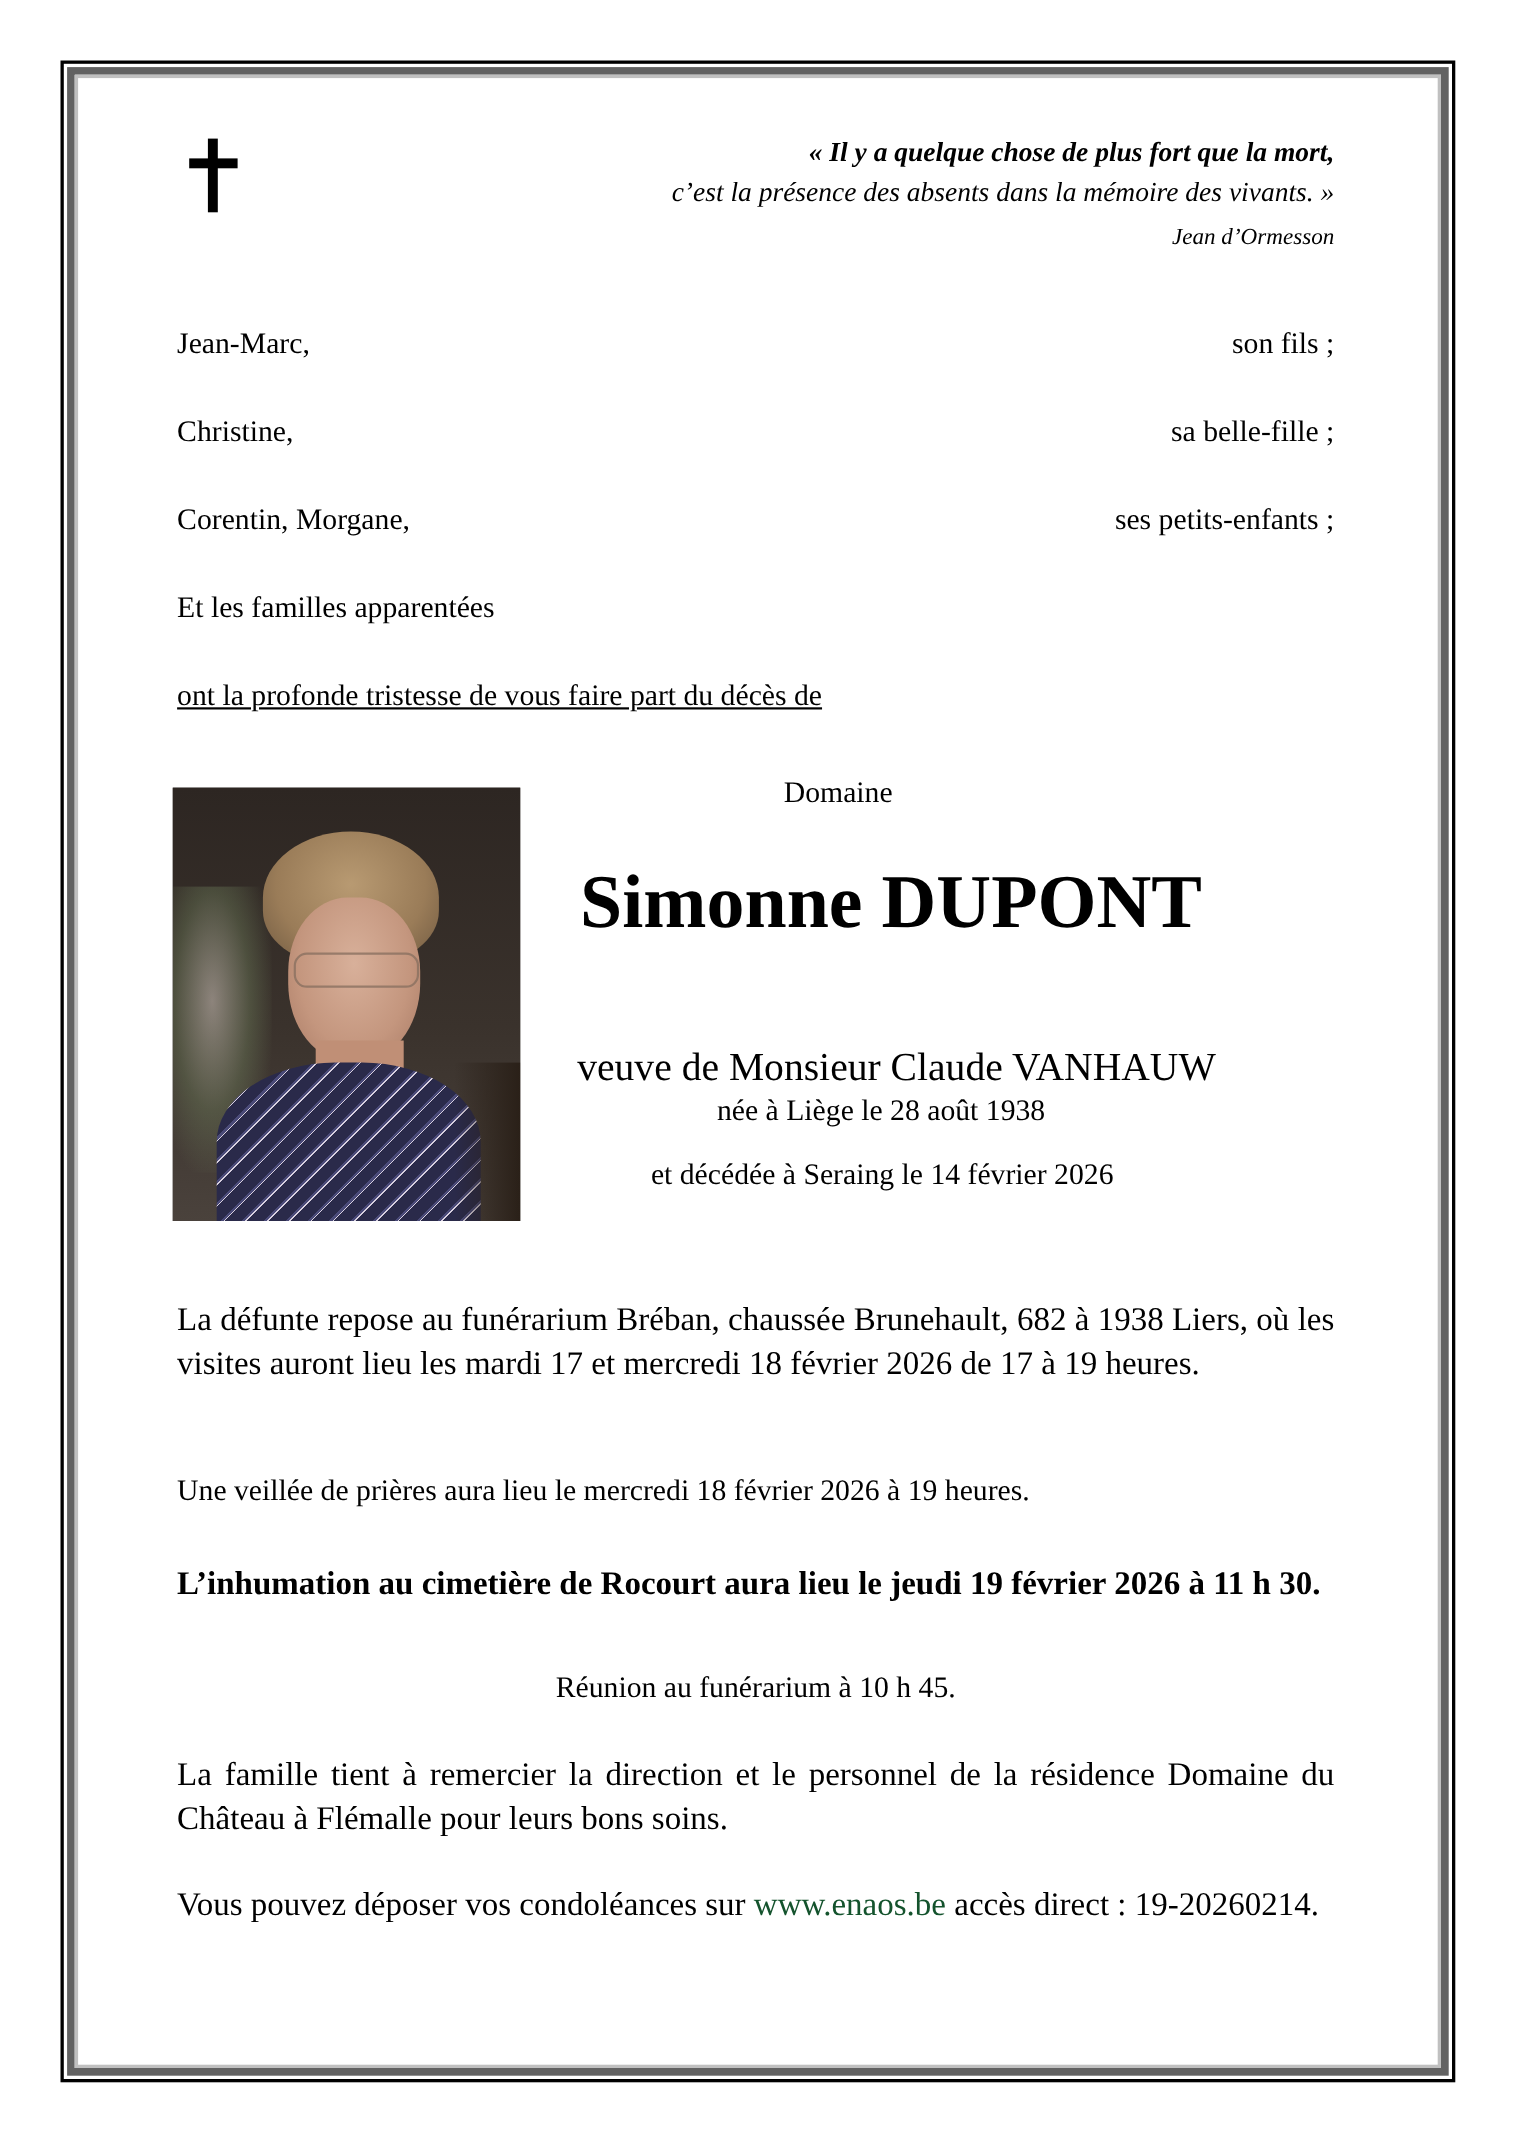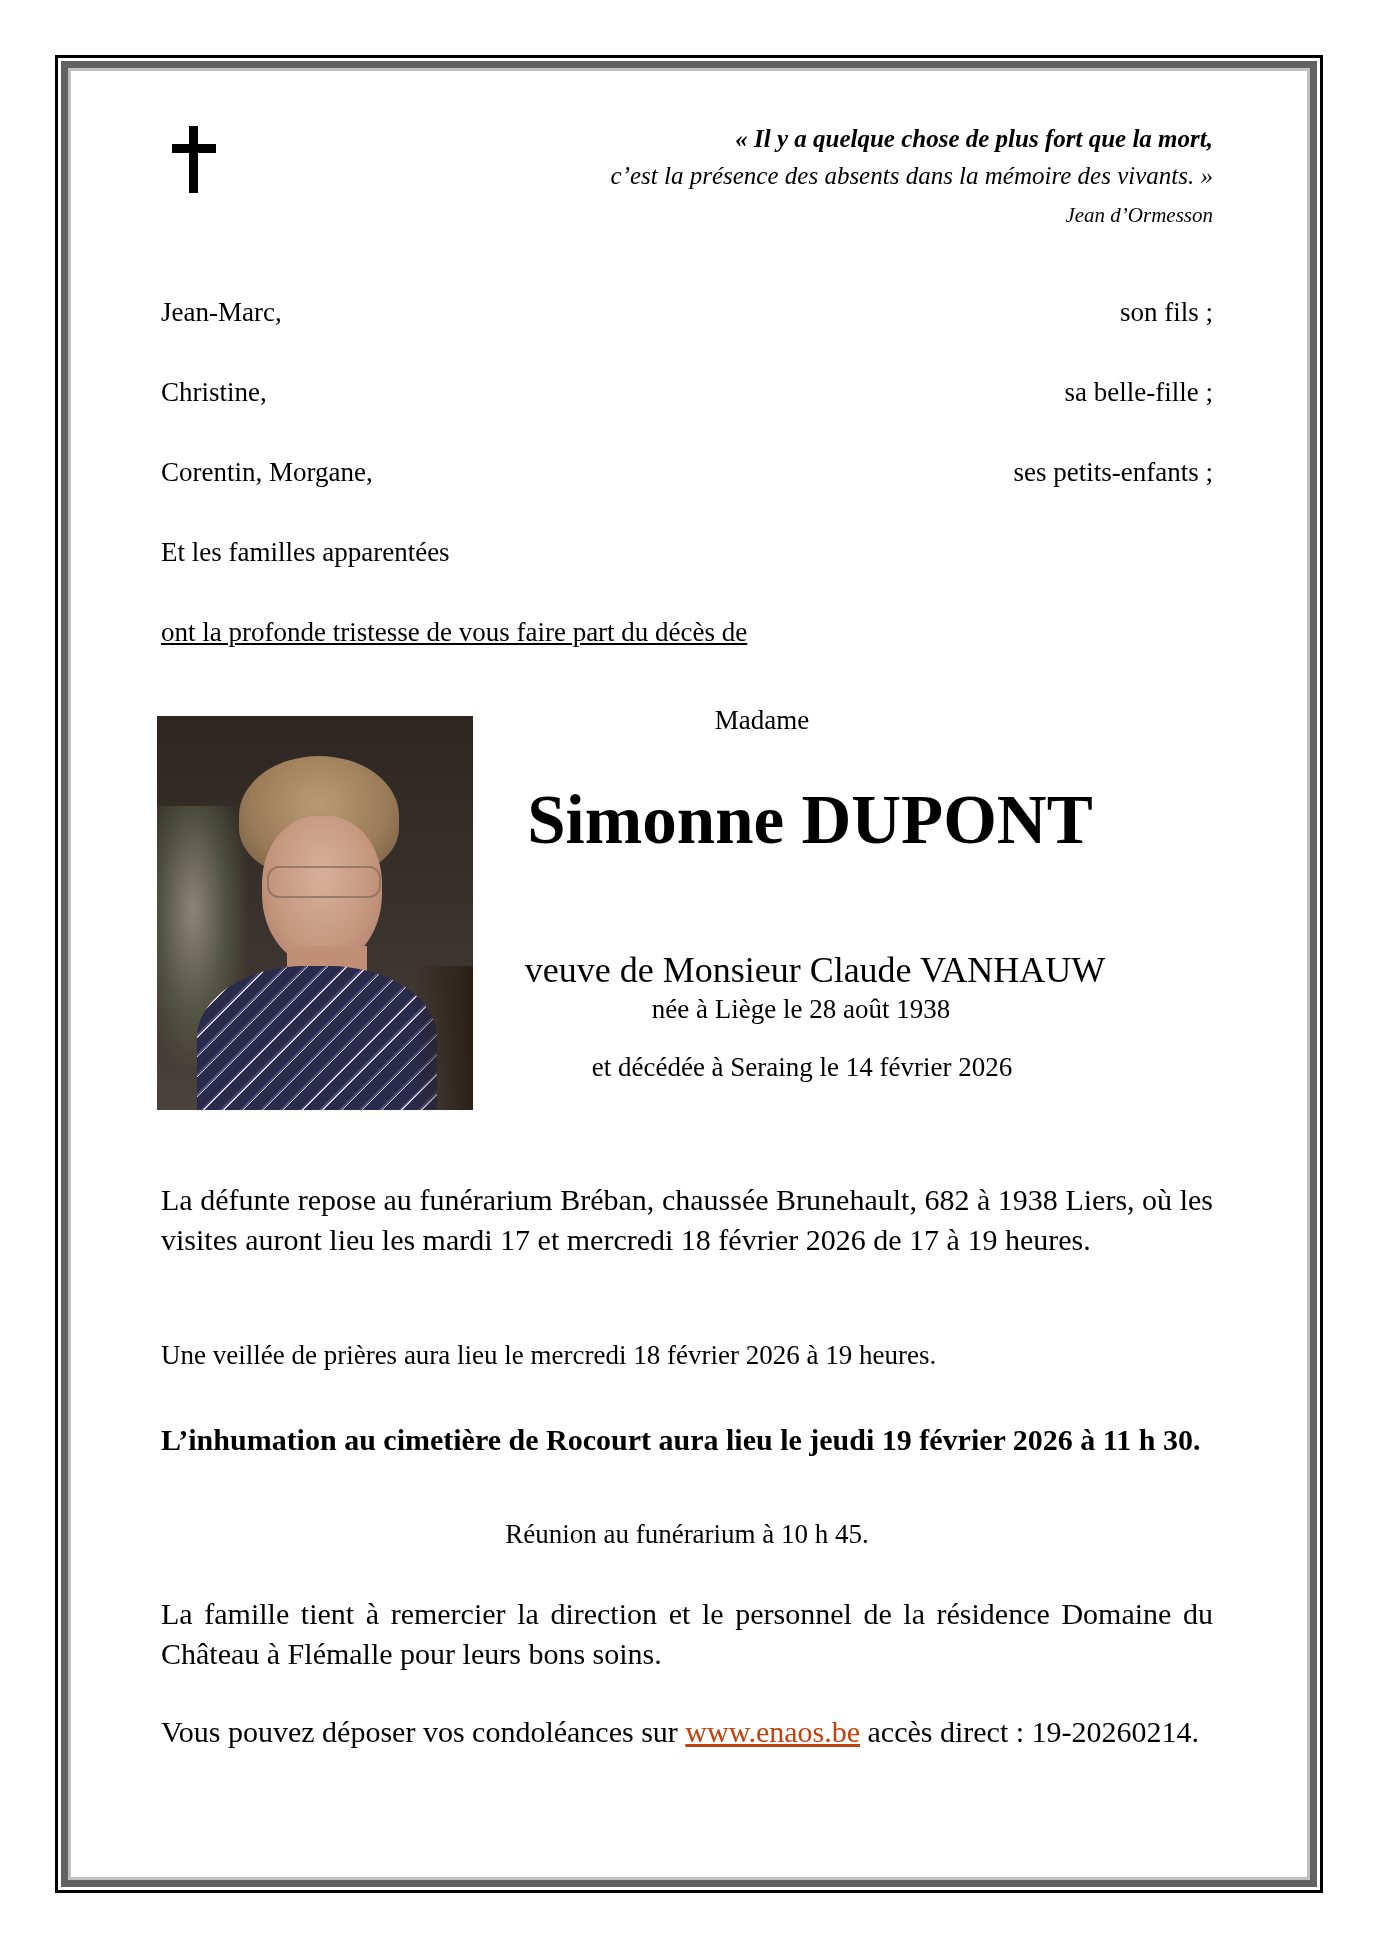--- a/index.html
+++ b/index.html
@@ -18,21 +18,21 @@
   .q { font-style:italic; font-size:25px; right:165px; }
   .q.author { font-size:21px;text-align:right; }
   .body { font-size:27px; }
   .left { left:161px; }
   .right { right:165px; text-align:right; }
   .center-col { text-align:center; }
   .name { font-weight:bold; font-size:69px; }
   .justify { position:absolute; left:161px; width:1052px; font-size:30px; line-height:40px; text-align:justify; }
   .justify .last { text-align-last:left; }
   .bold { font-weight:bold; }
-  a.link { color:#c2410c; text-decoration:underline; }
+  a.link { color:#14532d; }
   .photo { position:absolute; left:157px; top:716px; width:316px; height:394px; overflow:hidden;
            background:#2a2420; }
   .photo .bg1 { position:absolute; left:0; top:0; width:100%; height:100%;
                 background:linear-gradient(180deg,#2d2622 0%, #3a322c 55%, #4a423c 100%); }
   .photo .hair { position:absolute; left:82px; top:40px; width:160px; height:120px; border-radius:50% 50% 40% 40%;
                  background:radial-gradient(ellipse at 50% 40%, #b89a72 0%, #9a7c58 60%, #6e5840 100%); }
   .photo .face { position:absolute; left:105px; top:100px; width:120px; height:150px; border-radius:45% 45% 48% 48%;
                  background:radial-gradient(ellipse at 50% 40%, #d8b09a 0%, #c4967e 60%, #a87a64 100%); }
   .photo .glasses { position:absolute; left:110px; top:150px; width:110px; height:28px; border:2px solid #8a7060; border-radius:12px; opacity:.8; }
   .photo .neck { position:absolute; left:130px; top:230px; width:80px; height:70px; background:#c08f76; border-radius:0 0 40% 40%; }
@@ -75,21 +75,21 @@
   <div class="bg1"></div>
   <div class="blur-l"></div>
   <div class="hair"></div>
   <div class="face"></div>
   <div class="glasses"></div>
   <div class="neck"></div>
   <div class="blouse"></div>
   <div class="blur-r"></div>
 </div>
 
-<div class="ln body center-col" style="top:707px; left:662px; width:200px;">Madame</div>
+<div class="ln body center-col" style="top:707px; left:662px; width:200px;">Domaine</div>
 <div class="ln name center-col" style="top:786px; left:490px; width:640px;">Simonne DUPONT</div>
 <div class="ln body center-col" style="top:952px; left:470px; width:690px; font-size:36px;">veuve de Monsieur Claude VANHAUW</div>
 <div class="ln body center-col" style="top:996px; left:500px; width:602px;">née à Liège le 28 août 1938</div>
 <div class="ln body center-col" style="top:1054px; left:500px; width:604px;">et décédée à Seraing le 14 février 2026</div>
 
 <div class="justify" style="top:1180px;">
   <div class="last">La défunte repose au funérarium Bréban, chaussée Brunehault, 682 à 1938 Liers, où les visites auront lieu les mardi 17 et mercredi 18 février 2026 de 17 à 19 heures.</div>
 </div>
 
 <div class="ln body left" style="top:1342px;">Une veillée de prières aura lieu le mercredi 18 février 2026 à 19 heures.</div>

